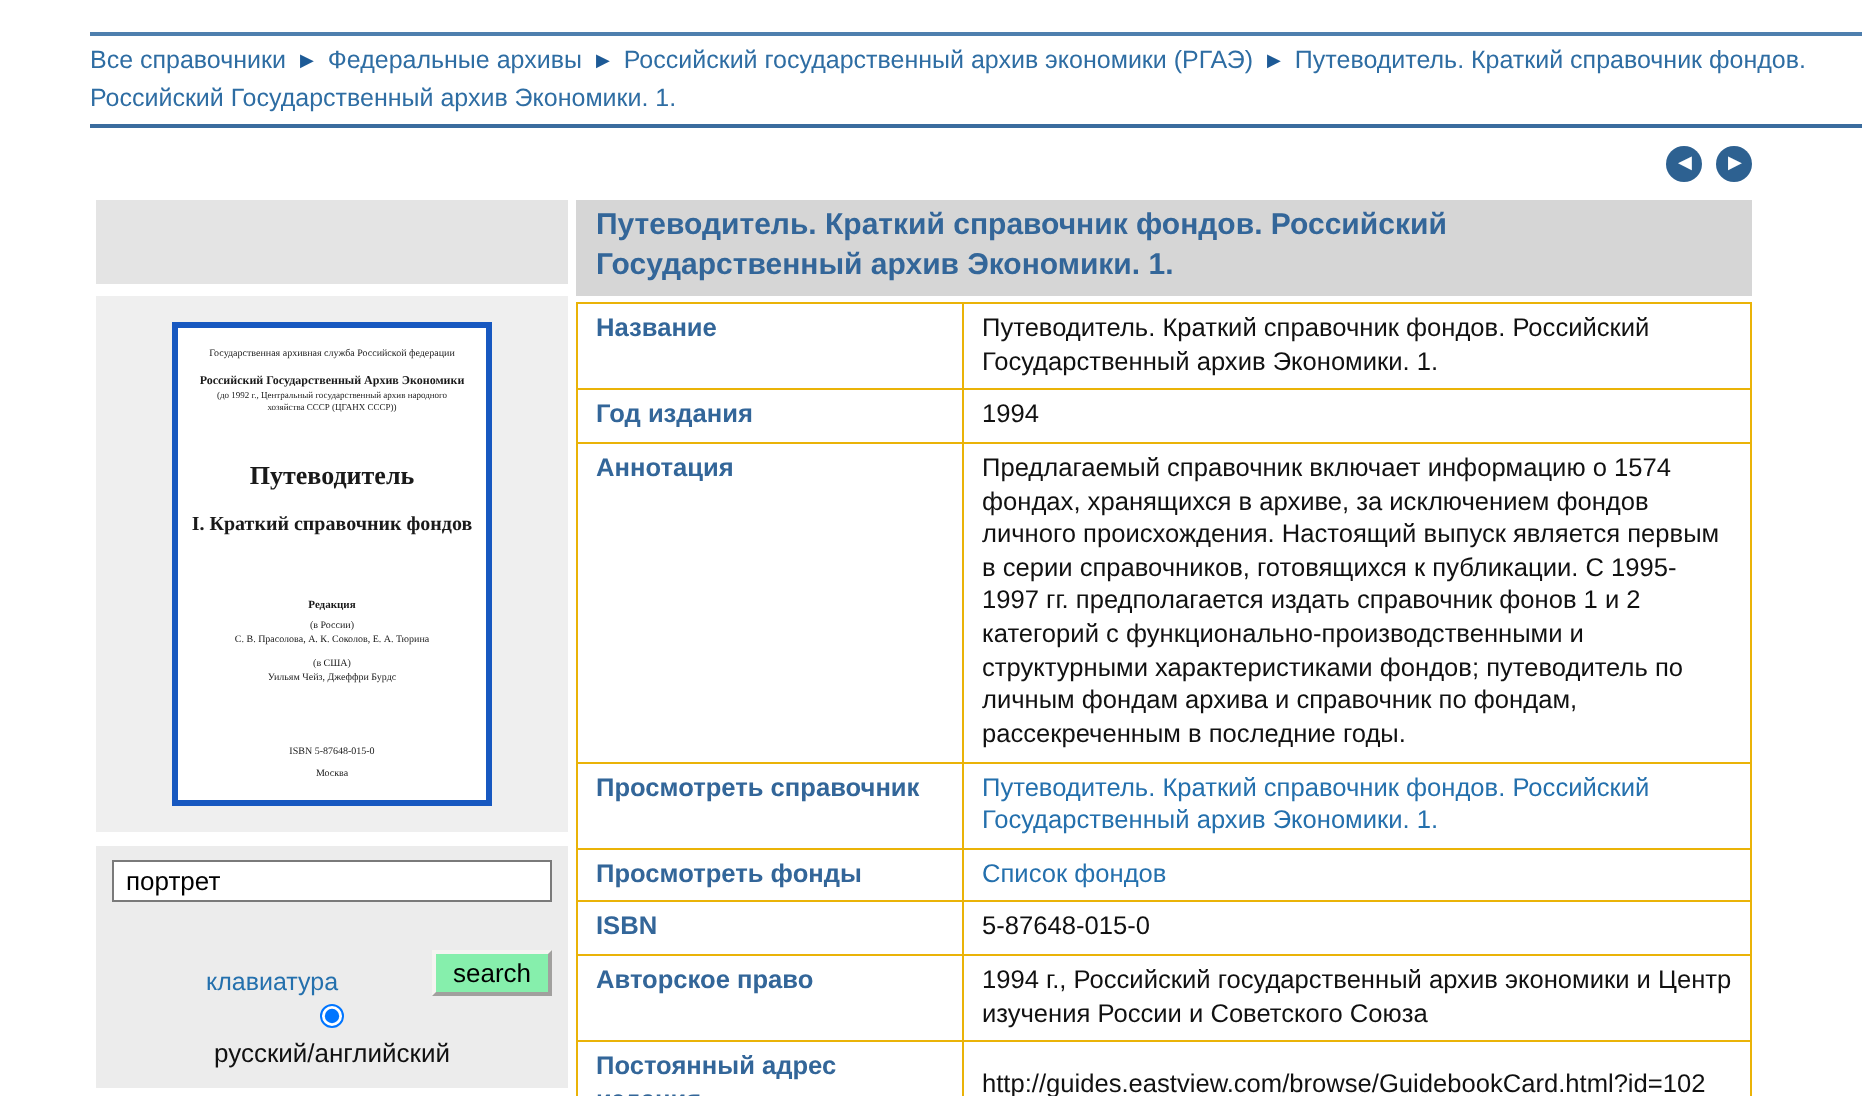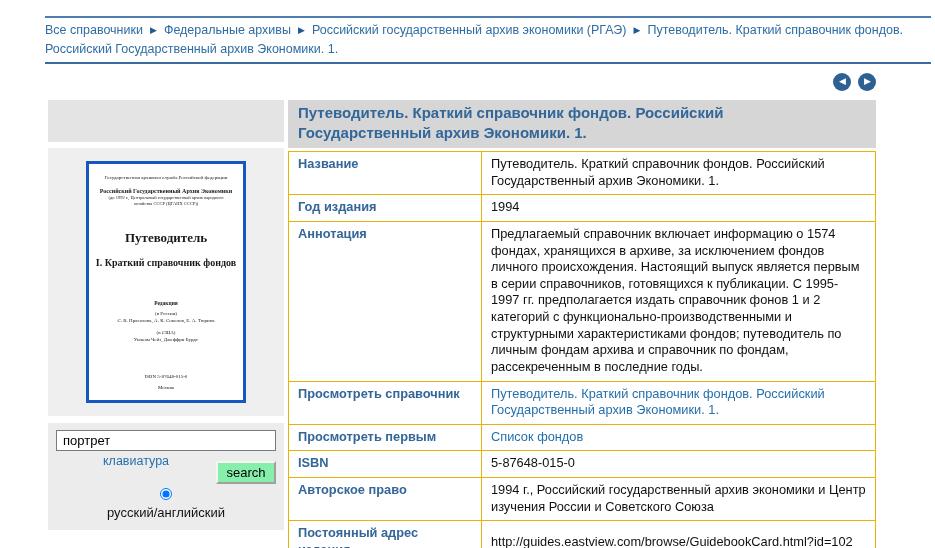--- a/index.html
+++ b/index.html
@@ -41,22 +41,22 @@
   .bp-red   { font-size: 5.5px; font-weight: bold; margin-top: 32px; }
   .bp-group { font-size: 5px; line-height: 1.5; margin-top: 4px; }
   .bp-isbn  { font-size: 5px; margin-top: 30px; }
   .bp-city  { font-size: 5px; margin-top: 6px; }
 
   .search-panel { margin-top: 7px; background: #ececec; padding: 7px 8px 10px; }
   .search-heading { text-align: center; font-weight: bold; color: #1d6bab;
     font-size: 13.5px; margin-bottom: 5px; }
   .search-input { width: 100%; height: 21px; border: 1px solid #7a7a7a;
     font-size: 13px; font-family: inherit; padding: 1px 6px; background: #fff; }
-  .search-mid { display: flex; justify-content: space-between; align-items: flex-start;
-    margin-top: 3px; }
+  .search-mid { display: flex; justify-content: space-between; align-items: flex-end;
+    margin-top: 17px; }
   .kb-link { color: #2470ad; font-size: 12.5px; margin-left: 47px; text-decoration: none;
     cursor: pointer; }
   .search-btn { margin-top: 7px; width: 60px; height: 23px; font-size: 13px;
     font-family: inherit; background: #86efac; color: #000;
     border: 2px outset #f5f4f1; cursor: pointer; }
   .radio-row { display: flex; align-items: center; gap: 5px; margin-top: 4px;
     font-size: 13px; color: #111; flex-direction: column; }
   .radio-row input { margin: 0; width: 12px; height: 12px; }
   .translit-link { color: #2470ad; text-decoration: underline; cursor: pointer; }
 
@@ -153,21 +153,21 @@
             <td class="lbl">Аннотация</td>
             <td>Предлагаемый справочник включает информацию о 1574 фондах, хранящихся в архиве, за исключением фондов личного происхождения. Настоящий выпуск является первым в серии справочников, готовящихся к публикации. С 1995-1997 гг. предполагается издать справочник фонов 1 и 2 категорий с функционально-производственными и структурными характеристиками фондов; путеводитель по личным фондам архива и справочник по фондам, рассекреченным в последние годы.</td>
           </tr>
           <tr>
             <td class="lbl">Просмотреть справочник</td>
             <td>
               <a class="val-link">Путеводитель. Краткий справочник фондов. Российский Государственный архив Экономики. 1.</a>
             </td>
           </tr>
           <tr>
-            <td class="lbl">Просмотреть первым</td>
+            <td class="lbl">Просмотреть фонды</td>
             <td>
               <a class="val-link">Список фондов</a>
             </td>
           </tr>
           <tr>
             <td class="lbl">ISBN</td>
             <td>5-87648-015-0</td>
           </tr>
           <tr>
             <td class="lbl">Авторское право</td>

